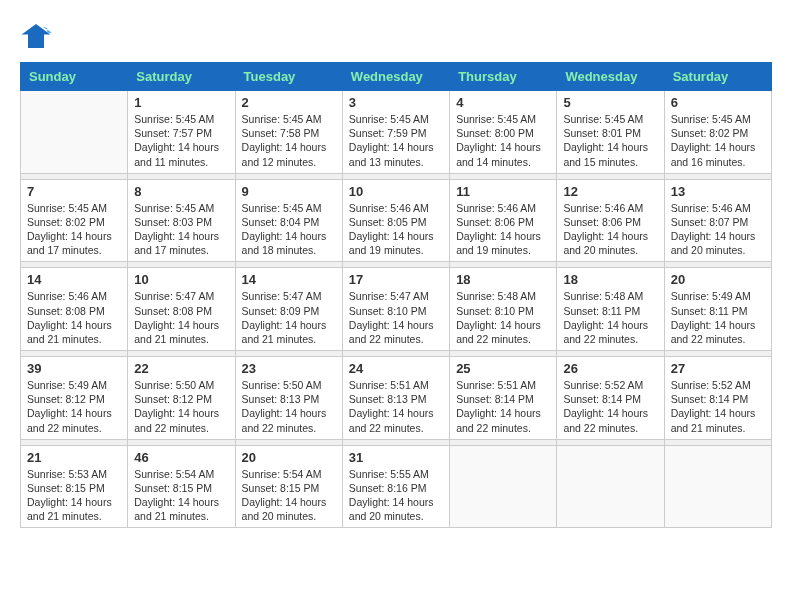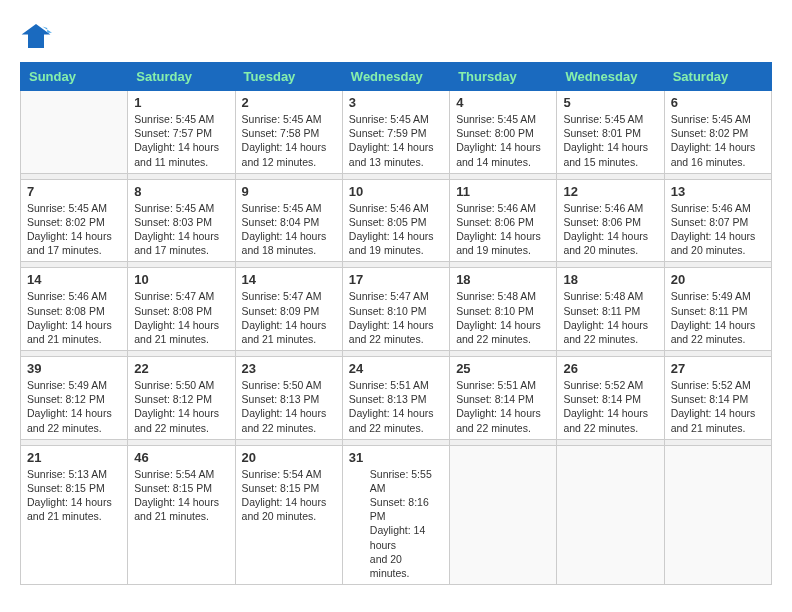--- a/index.html
+++ b/index.html
@@ -348,42 +348,42 @@
         <td></td>
         <td></td>
         <td></td>
         <td></td>
         <td></td>
         <td></td>
       </tr>
       <tr>
         <td>
           <span class="day-number">21</span>
-          <div class="cell-content" style="white-space: pre-line;">Sunrise: 5:13 AM
+          <div class="cell-content" style="white-space: pre-line;">Sunrise: 5:53 AM
 Sunset: 8:15 PM
 Daylight: 14 hours
 and 21 minutes.</div>
         </td>
         <td>
           <span class="day-number">46</span>
           <div class="cell-content" style="white-space: pre-line;">Sunrise: 5:54 AM
 Sunset: 8:15 PM
 Daylight: 14 hours
 and 21 minutes.</div>
         </td>
         <td>
           <span class="day-number">20</span>
           <div class="cell-content" style="white-space: pre-line;">Sunrise: 5:54 AM
 Sunset: 8:15 PM
 Daylight: 14 hours
 and 20 minutes.</div>
         </td>
         <td>
           <span class="day-number">31</span>
-          <div class="cell-content" style="white-space: pre-line; margin-left: 21px;">Sunrise: 5:55 AM
+          <div class="cell-content" style="white-space: pre-line;">Sunrise: 5:55 AM
 Sunset: 8:16 PM
 Daylight: 14 hours
 and 20 minutes.</div>
         </td>
         <td class="empty-cell"></td>
         <td class="empty-cell"></td>
         <td class="empty-cell"></td>
       </tr>
     </tbody>
 </table>

